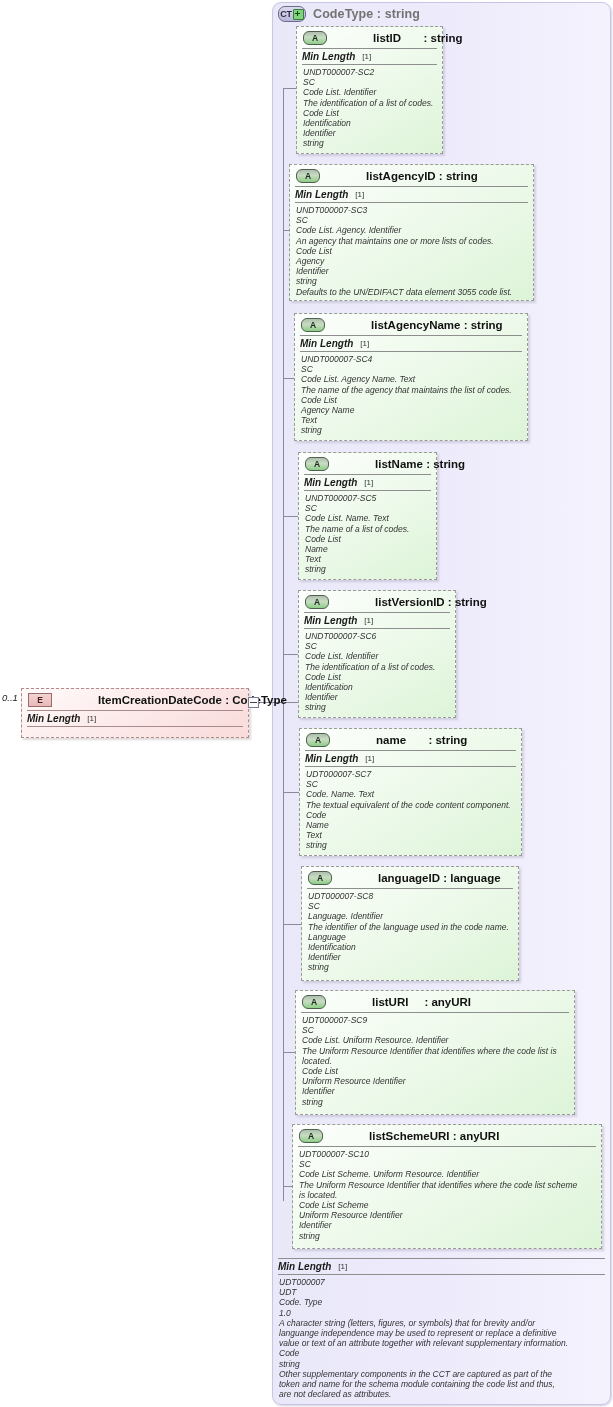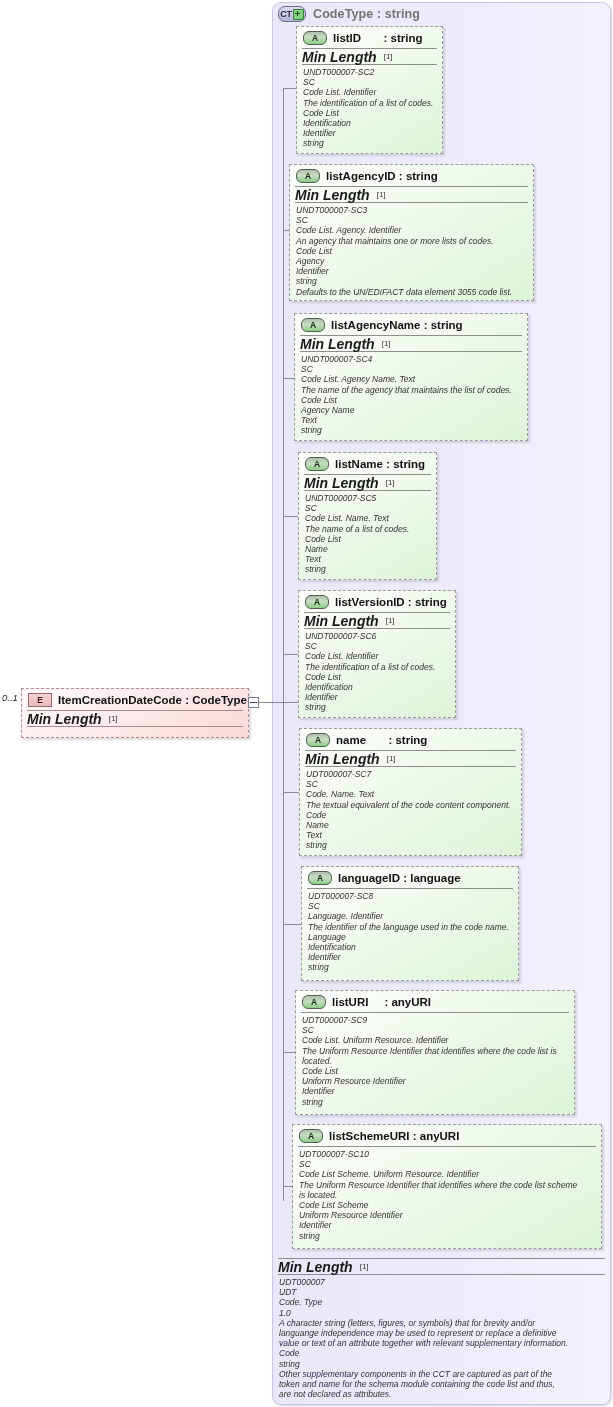--- a/index.html
+++ b/index.html
@@ -53,26 +53,26 @@
     height:21px;display:flex;align-items:center;gap:6px;padding:0 6px 0 6px;
     box-sizing:border-box;
   }
   .a-icon{
     width:24px;height:14px;border:1px solid #4e5f4e;border-radius:6px;
     background:linear-gradient(to bottom,#aebfae 0%,#c8dcc2 45%,#8fce88 100%);
     display:flex;align-items:center;justify-content:center;
     font-size:8.5px;font-weight:bold;color:#1b2a1b;
     box-sizing:border-box;flex:0 0 auto;
   }
-  .attr-name{font-size:11.5px;font-weight:bold;color:#111;white-space:pre;}
+  .attr-name{font-size:11.5px;font-weight:bold;color:#111;white-space:pre;margin-left:40px;}
   .rule-row{
     border-top:1px solid #8e8e8e;border-bottom:1px solid #8e8e8e;
     height:15px;margin:0 5px;display:flex;align-items:center;gap:7px;
   }
-  .rule-label{font-size:14px;font-style:italic;color:#1a1a1a;font-weight:600;}
+  .rule-label{font-size:10px;font-style:italic;color:#1a1a1a;font-weight:600;}
   .rule-card{font-size:8px;color:#333;}
   .doc{
     padding:2px 6px 3px 6px;font-size:8.5px;font-style:italic;color:#333;
     line-height:10.2px;
   }
   .doc div{white-space:pre-wrap;}
 
   
   .ct-foot{
     position:absolute;left:274px;top:1258px;width:335px;

